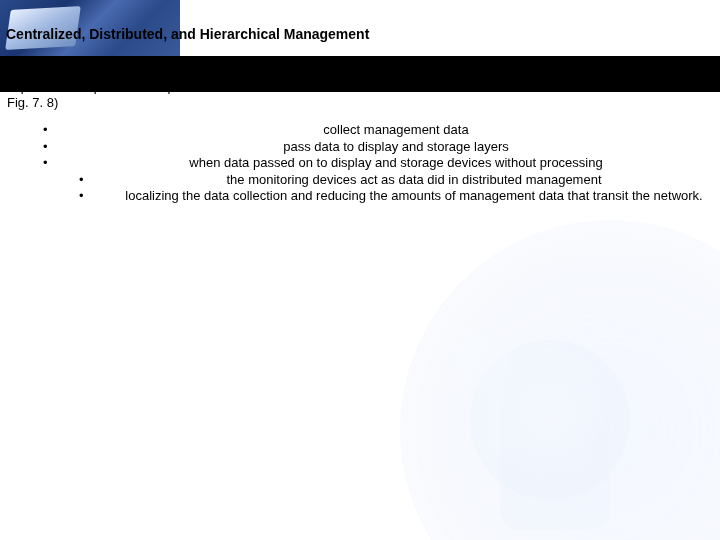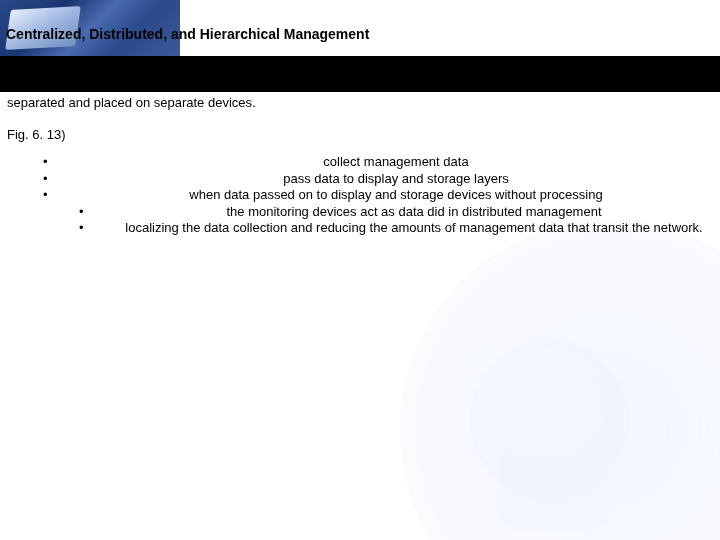--- a/index.html
+++ b/index.html
@@ -76,21 +76,21 @@
     color: #000;
   }
   .hier-label {
     font-style: italic;
     text-decoration: underline;
   }
   .hier-rest {
     text-decoration: underline;
   }
   .body-text {
-    margin-top: 16px;
+    margin-top: 0;
   }
   .section-gap {
     margin-top: 16px;
   }
   .bullet-list {
     margin-top: 10px;
     margin-left: 36px;
   }
   .bullet-row {
     display: flex;
@@ -172,21 +172,21 @@
   <div class="title-overlay">Centralized, Distributed, and Hierarchical Management</div>
 </div>
 
 <div class="black-band"></div>
 
 <div class="content">
   <div class="hierarchical-line">
     <span>•</span> <span class="hier-label">Hierarchical </span><span class="hier-rest">: management functions (monitoring, display, storage, and processing) are</span>
   </div>
   <div class="body-text">separated and placed on separate devices.</div>
-  <div class="body-text">Fig. 6. 13)</div>
+  <div class="body-text">Fig. 7. 8)</div>
 
 
   <div class="bullet-list">
     <div class="bullet-row">
       <div class="bullet-mark">•</div>
       <div class="bullet-text">collect management data</div>
     </div>
     <div class="bullet-row">
       <div class="bullet-mark">•</div>
       <div class="bullet-text">pass data to display and storage layers</div>

